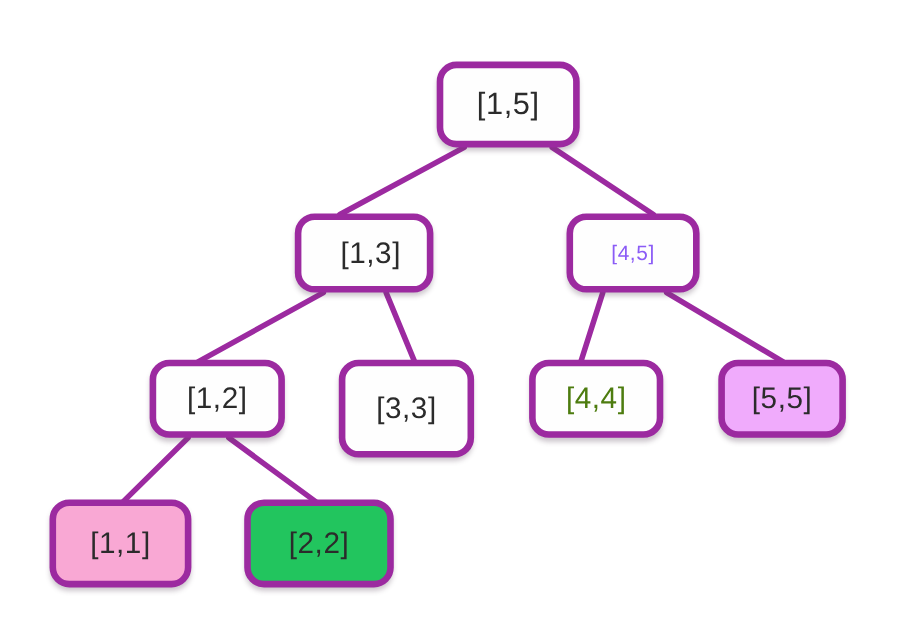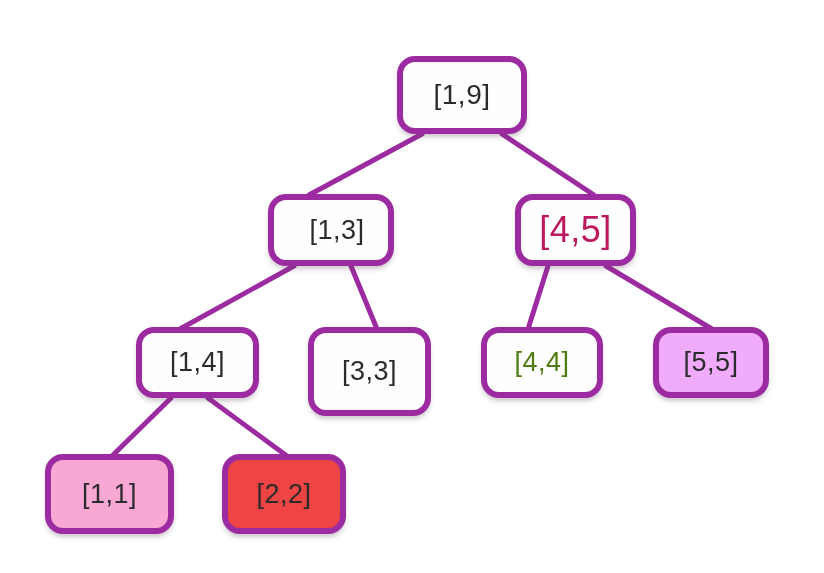--- a/index.html
+++ b/index.html
@@ -61,41 +61,41 @@
         <line x1="351" y1="266" x2="377" y2="329" stroke="#9c2aa0" stroke-width="5" stroke-linecap="round"></line>
         <line x1="548" y1="266" x2="528" y2="329" stroke="#9c2aa0" stroke-width="5" stroke-linecap="round"></line>
         <line x1="606" y1="266" x2="712" y2="329" stroke="#9c2aa0" stroke-width="5" stroke-linecap="round"></line>
         <line x1="171" y1="398" x2="112" y2="456" stroke="#9c2aa0" stroke-width="5" stroke-linecap="round"></line>
         <line x1="208" y1="398" x2="287" y2="456" stroke="#9c2aa0" stroke-width="5" stroke-linecap="round"></line>
       </g>
   </svg>
 
   <div id="nodes-group">
       <div class="node" style="left: 397px; top: 56px; width: 130px; height: 78px; border-width: 6px; border-color: rgb(156, 42, 160); background: rgb(254, 254, 254);">
-        <span class="node-label" style="font-size: 28px; color: rgb(43, 43, 43);">[1,9]</span>
+        <span class="node-label" style="font-size: 28px; color: rgb(43, 43, 43);">[1,5]</span>
       </div>
       <div class="node" style="left: 268px; top: 194px; width: 126px; height: 72px; border-width: 6px; border-color: rgb(156, 42, 160); background: rgb(254, 254, 254); padding-left: 12px;">
         <span class="node-label" style="font-size: 27px; color: rgb(43, 43, 43);">[1,3]</span>
       </div>
       <div class="node" style="left: 515px; top: 194px; width: 121px; height: 72px; border-width: 6px; border-color: rgb(156, 42, 160); background: rgb(254, 254, 254);">
-        <span class="node-label" style="font-size: 36px; color: #be185d;">[4,5]</span>
+        <span class="node-label" style="font-size: 19px; color: #8b5cf6;">[4,5]</span>
       </div>
       <div class="node" style="left: 136px; top: 327px; width: 123px; height: 71px; border-width: 6px; border-color: rgb(156, 42, 160); background: rgb(254, 254, 254);">
-        <span class="node-label" style="font-size: 27px; color: rgb(43, 43, 43);">[1,4]</span>
+        <span class="node-label" style="font-size: 27px; color: rgb(43, 43, 43);">[1,2]</span>
       </div>
       <div class="node" style="left: 308px; top: 327px; width: 123px; height: 89px; border-width: 6px; border-color: rgb(156, 42, 160); background: rgb(254, 254, 254);">
         <span class="node-label" style="font-size: 27px; color: rgb(43, 43, 43);">[3,3]</span>
       </div>
       <div class="node" style="left: 481px; top: 327px; width: 122px; height: 71px; border-width: 6px; border-color: rgb(156, 42, 160); background: rgb(254, 254, 254);">
         <span class="node-label" style="font-size: 27px; color: #4d7c0f;">[4,4]</span>
       </div>
       <div class="node" style="left: 653px; top: 327px; width: 116px; height: 71px; border-width: 6px; border-color: rgb(156, 42, 160); background: #f0abfc;">
         <span class="node-label" style="font-size: 27px; color: rgb(43, 43, 43);">[5,5]</span>
       </div>
       <div class="node" style="left: 45px; top: 454px; width: 129px; height: 80px; border-width: 6px; border-color: rgb(156, 42, 160); background: #f9a8d4;">
         <span class="node-label" style="font-size: 27px; color: rgb(43, 43, 43);">[1,1]</span>
       </div>
-      <div class="node" style="left: 222px; top: 454px; width: 124px; height: 80px; border-width: 6px; border-color: rgb(156, 42, 160); background: #ef4444; text-align: right;">
+      <div class="node" style="left: 222px; top: 454px; width: 136px; height: 80px; border-width: 6px; border-color: rgb(156, 42, 160); background: #22c55e; text-align: right;">
         <span class="node-label" style="font-size: 27px; color: rgb(43, 43, 43);">[2,2]</span>
       </div>
     </div>
 
 </div>
 
 </body></html>

